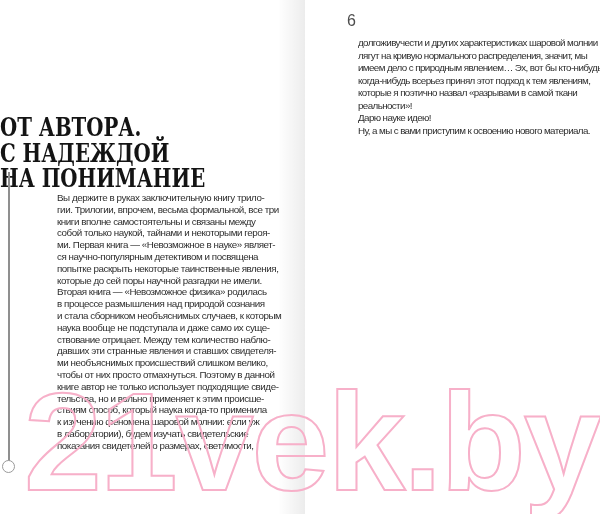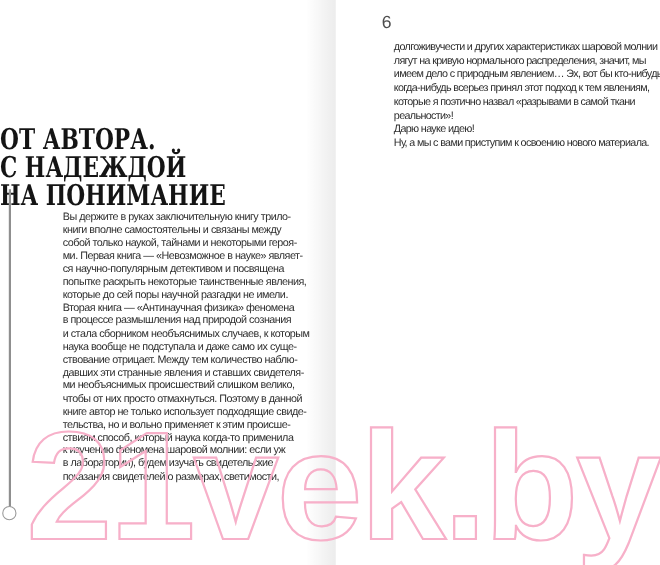--- a/index.html
+++ b/index.html
@@ -67,27 +67,28 @@
 <div class="stage">
 
   <div class="page page-left">
     <div class="title-block">
         <div>ОТ АВТОРА.</div>
         <div>С НАДЕЖДОЙ</div>
         <div>НА ПОНИМАНИЕ</div>
       </div>
     <div class="body-left">
         <div>Вы держите в руках заключительную книгу трило-</div>
+        <div>гии. Трилогии, впрочем, весьма формальной, все три</div>
         <div>книги вполне самостоятельны и связаны между</div>
         <div>собой только наукой, тайнами и некоторыми героя-</div>
         <div>ми. Первая книга — «Невозможное в науке» являет-</div>
         <div>ся научно-популярным детективом и посвящена</div>
         <div>попытке раскрыть некоторые таинственные явления,</div>
         <div>которые до сей поры научной разгадки не имели.</div>
-        <div>Вторая книга — «Антинаучная физика» феномена</div>
+        <div>Вторая книга — «Невозможное физика» родилась</div>
         <div>в процессе размышления над природой сознания</div>
         <div>и стала сборником необъяснимых случаев, к которым</div>
         <div>наука вообще не подступала и даже само их суще-</div>
         <div>ствование отрицает. Между тем количество наблю-</div>
         <div>давших эти странные явления и ставших свидетеля-</div>
         <div>ми необъяснимых происшествий слишком велико,</div>
         <div>чтобы от них просто отмахнуться. Поэтому в данной</div>
         <div>книге автор не только использует подходящие свиде-</div>
         <div>тельства, но и вольно применяет к этим происше-</div>
         <div>ствиям способ, который наука когда-то применила</div>

